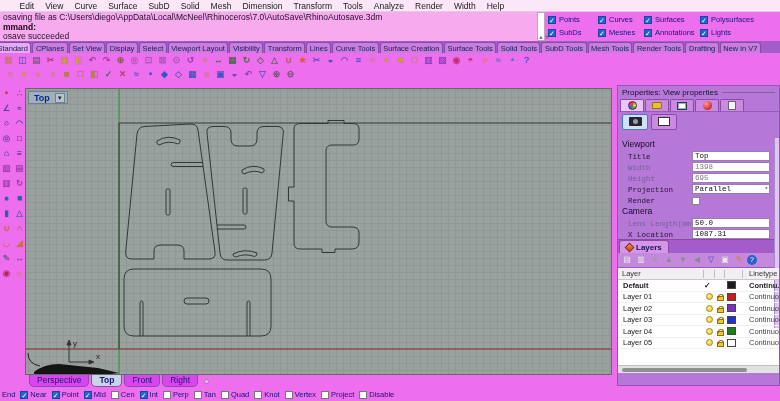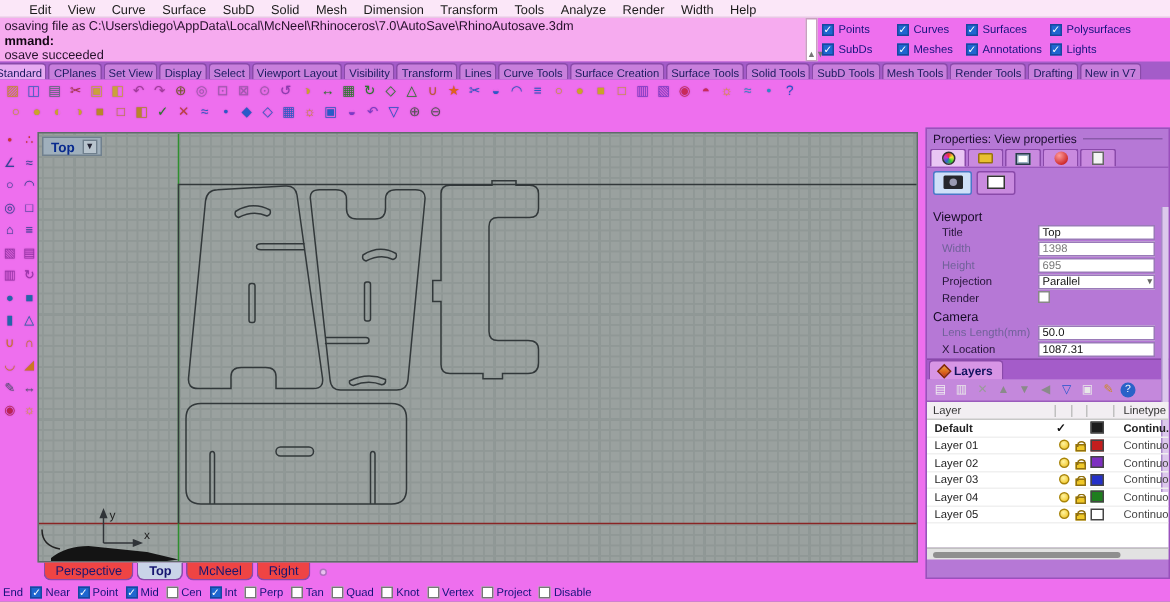--- a/index.html
+++ b/index.html
@@ -66,21 +66,21 @@
   .i-sphere{width:9px;height:9px;border-radius:50%;background:radial-gradient(circle at 35% 30%,#ff9a9a,#b00);}
   .i-notes{width:8px;height:9px;background:#f4f4f4;border:1px solid #666;}
   .p-btns{height:19px;display:flex;align-items:center;gap:3px;padding-left:4px;}
   .pbtn{width:26px;height:16px;display:flex;align-items:center;justify-content:center;background:#c98adf;border:1px solid #8a4aaa;border-radius:2px;}
   .pbtn.active{background:#cfe0f8;border-color:#4a78c8;}
   .cam{width:13px;height:9px;background:#26262c;border-radius:1px;position:relative;}
   .cam::after{content:"";position:absolute;left:4px;top:2px;width:5px;height:5px;border-radius:50%;background:#9a9ab2;}
   .vprect{width:12px;height:9px;background:#fff;border:1px solid #333;}
   .p-spacer{height:7px;}
   .p-sec{height:12px;line-height:12px;padding-left:4px;color:#140a24;font-size:8.5px;}
-  .prow{display:flex;height:11px;align-items:flex-start;padding-left:10px;}
+  .prow{display:flex;height:11px;align-items:flex-end;padding-left:10px;font-family:Liberation Mono, monospace;}
   .prow .lbl{width:64px;color:#241438;font-size:7.5px;white-space:nowrap;}
   .prow .lbl.dim{color:#71619a;}
   .prow .val{flex:1;margin-right:9px;background:#fff;border:1px solid #9a7ab8;height:10px;line-height:8px;font-size:7.5px;padding:0 2px;color:#111;position:relative;white-space:nowrap;}
   .prow .val.dimval{color:#7a7a7a;}
   .prow .val .dd{position:absolute;right:1px;top:0;font-size:6px;color:#666;}
   .pcheck{width:8px;height:8px;background:#fff;border:1px solid #888;}
   .p-scroll{position:absolute;right:0;top:52px;width:5px;height:190px;background:#dcc8ec;border-left:1px solid #a888c8;}
   
   .l-tabrow{height:14px;background:#a45cc9;display:flex;align-items:flex-end;padding-left:1px;border-top:1px solid #8a4aaa;}
   .l-tab{height:13px;display:flex;align-items:center;gap:3px;background:#d795e5;border:1px solid #8a4aaa;border-bottom:none;border-radius:3px 3px 0 0;padding:0 6px;}
@@ -101,21 +101,21 @@
   .bulb-icon{position:absolute;left:88px;width:7px;height:7px;border-radius:50%;background:radial-gradient(circle at 40% 35%,#fff4a0,#f0c018);border:1px solid #a88408;}
   .lock-icon{position:absolute;left:99px;width:7px;height:5px;top:4.5px;background:#f0c828;border:1px solid #907010;}
   .lock-icon::before{content:"";position:absolute;left:0px;top:-3px;width:4px;height:3px;border:1px solid #907010;border-bottom:none;border-radius:3px 3px 0 0;}
   .lswatch{position:absolute;left:109px;width:9px;height:8px;border:1px solid #444;}
   .lrow .llt{position:absolute;left:131px;color:#444;white-space:nowrap;}
   .lrow.bold .llt{color:#222;}
   .l-scroll{height:8px;background:#e2e2e2;border-top:1px solid #c0c0c0;position:relative;}
   .l-scroll .thumb{position:absolute;left:4px;top:2px;width:125px;height:4px;background:#8f8f8f;border-radius:2px;}
   
   .vptabs{position:absolute;left:25px;top:375px;width:587px;height:14px;display:flex;align-items:flex-start;padding-left:4px;gap:2px;}
-  .vtab{background:#ef4444;border:1px solid #8a4aaa;border-top:none;border-radius:0 0 5px 5px;padding:0 7px;height:12px;line-height:11px;font-size:8.5px;color:#161670;white-space:nowrap;}
+  .vtab{background:#d946ef;border:1px solid #8a4aaa;border-top:none;border-radius:0 0 5px 5px;padding:0 7px;height:12px;line-height:11px;font-size:8.5px;color:#161670;white-space:nowrap;}
   .vtab.active{background:#c9d4e8;font-weight:bold;}
   .vdot{width:5px;height:5px;border-radius:50%;background:#e8c0ee;border:1px solid #b070c0;margin-top:4px;margin-left:4px;}
   
   .osnap{position:absolute;left:0;top:388px;right:0;height:13px;display:flex;align-items:center;padding-left:2px;background:#ee6fee;}
   .oitem{display:flex;align-items:center;gap:2px;margin-right:5px;}
   .olabel{font-size:7.5px;color:#12127a;white-space:nowrap;}
   .obox{width:8px;height:8px;border:1px solid #777;background:#fff;font-size:7px;line-height:7px;color:#fff;text-align:center;flex:0 0 auto;}
   .obox.on{background:#1e66d0;border-color:#1648a0;}
 </style>
 </head>
@@ -475,21 +475,21 @@
     </div>
   </div>
   <div class="l-scroll">
       <span class="thumb"></span>
     </div>
 </div>
 
 <div class="vptabs" id="vptabs">
     <span class="vtab">Perspective</span>
     <span class="vtab active">Top</span>
-    <span class="vtab">McNeel</span>
+    <span class="vtab">Front</span>
     <span class="vtab">Right</span>
     <span class="vdot"></span>
   </div>
 
 <div class="osnap" id="osnapbar">
     <span class="oitem">
       <span class="olabel">End</span>
     </span>
     <span class="oitem">
       <span class="obox on">✓</span>

